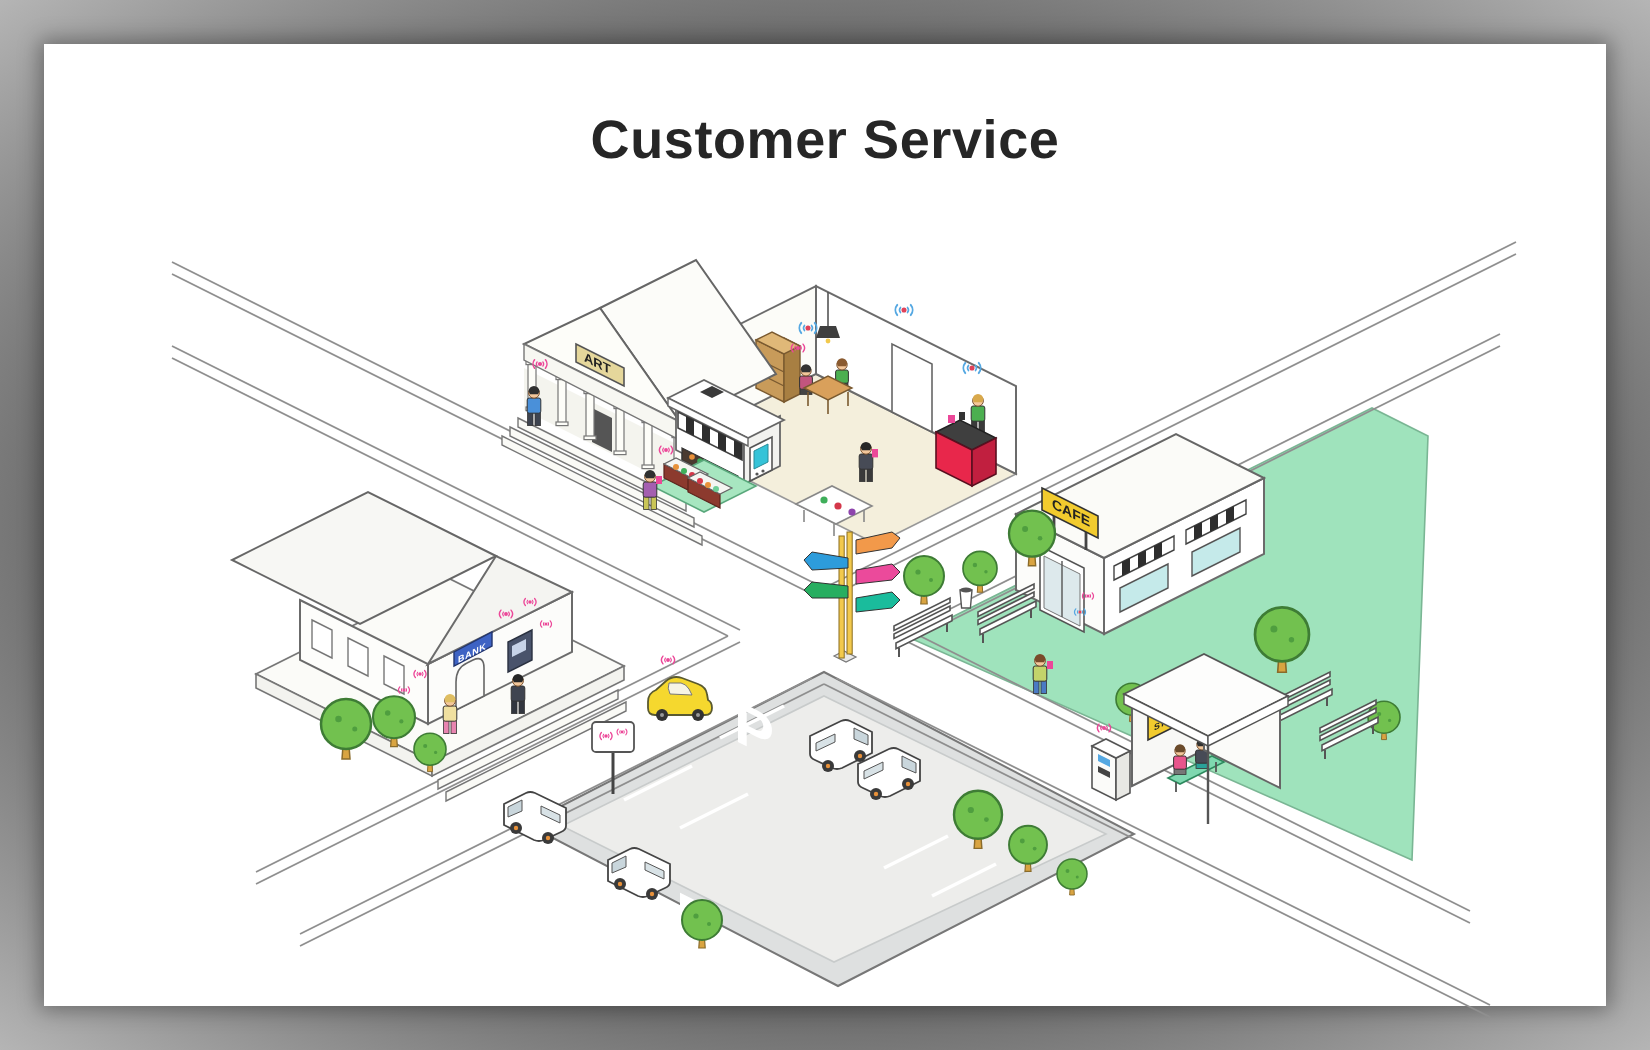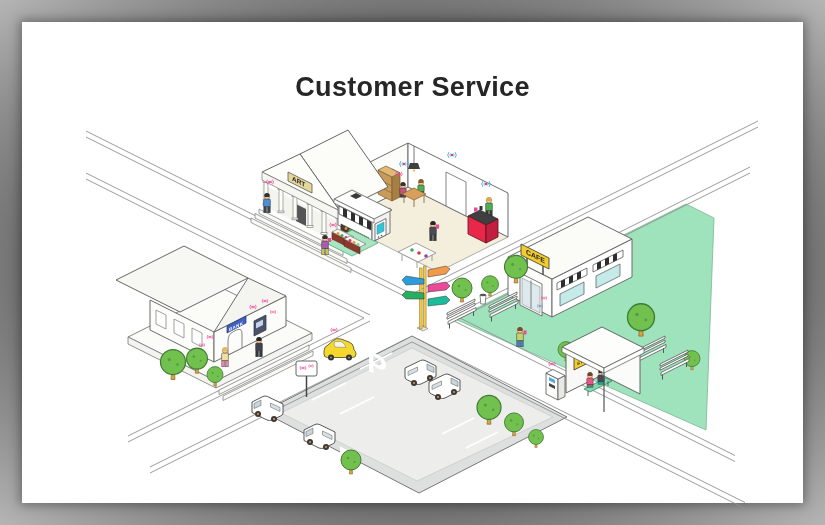--- a/index.html
+++ b/index.html
@@ -1,19 +1,19 @@
 <!DOCTYPE html>
 <html><head>
 <meta charset="utf-8">
 <style>
   html,body{margin:0;padding:0;width:825px;height:525px;overflow:hidden;}
   body{font-family:"Liberation Sans", sans-serif;}
   .frame{position:fixed;inset:0;background:radial-gradient(ellipse at center,#2e2e2e 35%,#b5b5b5 100%);}
   .card{position:absolute;inset:22px;background:#ffffff;box-shadow:0 0 10px 2px rgba(0,0,0,.35);}
-  .title{position:absolute;top:72px;left:0;width:100%;text-align:center;
+  .title{position:absolute;top:55px;left:0;width:100%;text-align:center;
          font-size:27px;font-weight:700;color:#262626;letter-spacing:.3px;}
   svg.scene{position:absolute;left:0;top:0;width:825px;height:525px;}
   .icp{color:#EC4899;--dot:#EC4899;}
   .icb{color:#55A8E2;--dot:#E0425A;}
   svg text{font-family:"Liberation Sans",sans-serif;font-weight:700;}
 </style>
 </head>
 <body>
 
 <div class="frame"></div>

